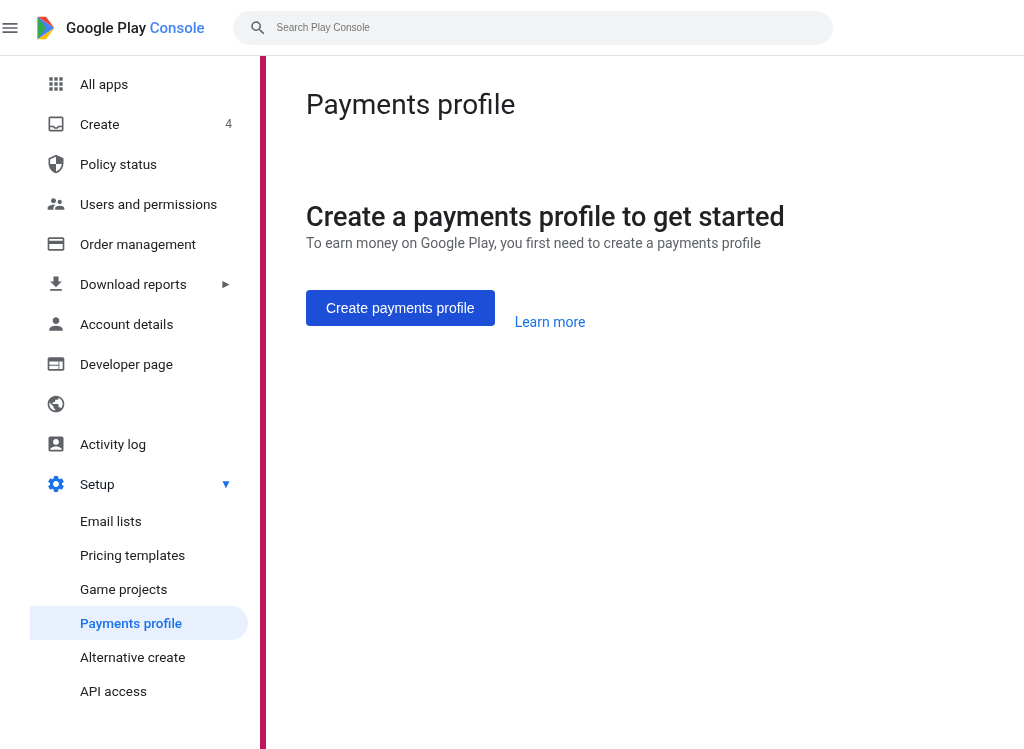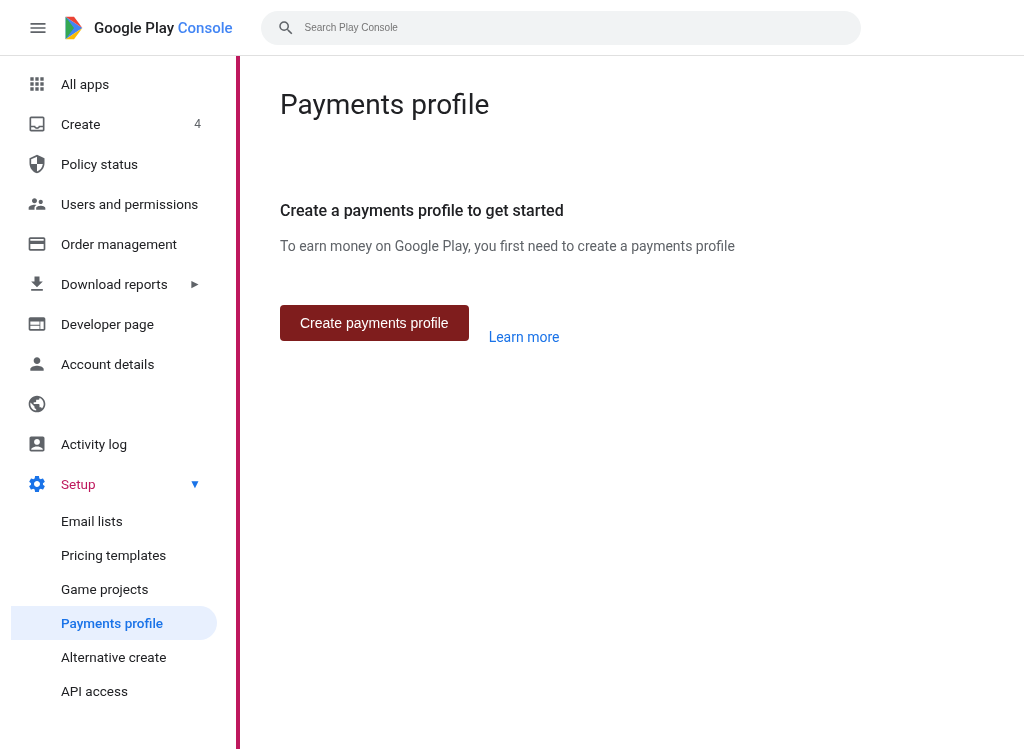--- a/index.html
+++ b/index.html
@@ -2,21 +2,21 @@
 <html><head>
   <meta charset="utf-8">
   <style>
     * { box-sizing: border-box; margin: 0; padding: 0; }
     body { font-family: 'Roboto', Arial, sans-serif; background: #fff; display: flex; flex-direction: column; height: 749px; overflow: hidden; }
 
     
     .header {
       display: flex;
       align-items: center;
-      padding: 0 28px;
+      padding: 0 0;
       height: 56px;
       border-bottom: 1px solid #e0e0e0;
       background: #fff;
       gap: 12px;
       flex-shrink: 0;
     }
     .header-menu-icon {
       cursor: pointer;
       font-size: 20px;
       color: #5f6368;
@@ -68,24 +68,25 @@
     .layout {
       display: flex;
       flex: 1;
       overflow: hidden;
     }
 
     
     .sidebar {
       width: 240px;
       flex-shrink: 0;
-      border-right: 4px solid #be185d;
+      border-right: 6px solid #be185d;
       overflow-y: auto;
       background: #fff;
-      padding: 8px 11px;
+      padding: 8px 4px;
+      margin-left: 26px;
     }
     .sidebar-item {
       display: flex;
       align-items: center;
       padding: 10px 16px;
       cursor: pointer;
       gap: 14px;
       font-size: 13.5px;
       color: #202124;
       border-radius: 0 24px 24px 0;
@@ -138,38 +139,37 @@
       font-size: 28px;
       font-weight: 400;
       color: #202124;
       margin-bottom: 24px;
     }
     .empty-state {
       margin-top: 80px;
       max-width: 600px;
     }
     .empty-state-title {
-      font-size: 16px;
+      font-size: 27px;
       font-weight: 500;
       color: #202124;
-      margin-bottom: 16px;
     }
     .empty-state-desc {
       font-size: 14px;
       color: #5f6368;
-      margin-bottom: 44px;
+      margin-bottom: 32px;
       line-height: 1.5;
     }
     .empty-state-actions {
       display: flex;
       align-items: center;
       gap: 20px;
     }
     .btn-primary {
-      background: #7f1d1d;
+      background: #1d4ed8;
       color: #fff;
       border: none;
       border-radius: 4px;
       padding: 10px 20px;
       font-size: 14px;
       font-weight: 500;
       cursor: pointer;
     }
     .link-learn-more {
       color: #1a73e8;
@@ -266,33 +266,33 @@
             <path d="M19 9h-4V3H9v6H5l7 7 7-7zM5 18v2h14v-2H5z"></path>
           </svg>
       </span>
       <span>Download reports</span>
       <span class="chevron">►</span>
     </div>
 
     <div class="sidebar-item">
       <span class="icon">
         <svg width="20" height="20" viewBox="0 0 24 24" fill="currentColor">
+            <path d="M12 12c2.21 0 4-1.79 4-4s-1.79-4-4-4-4 1.79-4 4 1.79 4 4 4zm0 2c-2.67 0-8 1.34-8 4v2h16v-2c0-2.66-5.33-4-8-4z"></path>
+          </svg>
+      </span>
+      <span>Account details</span>
+    </div>
+
+    <div class="sidebar-item">
+      <span class="icon">
+        <svg width="20" height="20" viewBox="0 0 24 24" fill="currentColor">
             <path d="M20 4H4c-1.1 0-2 .9-2 2v12c0 1.1.9 2 2 2h16c1.1 0 2-.9 2-2V6c0-1.1-.9-2-2-2zm-5 14H4v-4h11v4zm0-5H4V9h11v4zm5 5h-4V9h4v9z"></path>
           </svg>
       </span>
       <span>Developer page</span>
-    </div>
-
-    <div class="sidebar-item">
-      <span class="icon">
-        <svg width="20" height="20" viewBox="0 0 24 24" fill="currentColor">
-            <path d="M12 12c2.21 0 4-1.79 4-4s-1.79-4-4-4-4 1.79-4 4 1.79 4 4 4zm0 2c-2.67 0-8 1.34-8 4v2h16v-2c0-2.66-5.33-4-8-4z"></path>
-          </svg>
-      </span>
-      <span>Account details</span>
     </div>
 
     <div class="sidebar-item">
       <span class="icon">
         <svg width="20" height="20" viewBox="0 0 24 24" fill="currentColor">
             <path d="M12 2C6.48 2 2 6.48 2 12s4.48 10 10 10 10-4.48 10-10S17.52 2 12 2zm-1 17.93c-3.95-.49-7-3.85-7-7.93 0-.62.08-1.21.21-1.79L9 15v1c0 1.1.9 2 2 2v1.93zm6.9-2.54c-.26-.81-1-1.39-1.9-1.39h-1v-3c0-.55-.45-1-1-1H8v-2h2c.55 0 1-.45 1-1V7h2c1.1 0 2-.9 2-2v-.41c2.93 1.19 5 4.06 5 7.41 0 2.08-.8 3.97-2.1 5.39z"></path>
           </svg>
       </span>
     </div>
 
@@ -304,21 +304,21 @@
       </span>
       <span>Activity log</span>
     </div>
 
     <div class="sidebar-item" style="color:#1a73e8;">
       <span class="icon" style="color:#1a73e8;">
         <svg width="20" height="20" viewBox="0 0 24 24" fill="#1a73e8">
             <path d="M19.14,12.94c0.04-0.3,0.06-0.61,0.06-0.94c0-0.32-0.02-0.64-0.07-0.94l2.03-1.58c0.18-0.14,0.23-0.41,0.12-0.61 l-1.92-3.32c-0.12-0.22-0.37-0.29-0.59-0.22l-2.39,0.96c-0.5-0.38-1.03-0.7-1.62-0.94L14.4,2.81c-0.04-0.24-0.24-0.41-0.48-0.41 h-3.84c-0.24,0-0.43,0.17-0.47,0.41L9.25,5.35C8.66,5.59,8.12,5.92,7.63,6.29L5.24,5.33c-0.22-0.08-0.47,0-0.59,0.22L2.74,8.87 C2.62,9.08,2.66,9.34,2.86,9.48l2.03,1.58C4.84,11.36,4.8,11.69,4.8,12s0.02,0.64,0.07,0.94l-2.03,1.58 c-0.18,0.14-0.23,0.41-0.12,0.61l1.92,3.32c0.12,0.22,0.37,0.29,0.59,0.22l2.39-0.96c0.5,0.38,1.03,0.7,1.62,0.94l0.36,2.54 c0.05,0.24,0.24,0.41,0.48,0.41h3.84c0.24,0,0.44-0.17,0.47-0.41l0.36-2.54c0.59-0.24,1.13-0.56,1.62-0.94l2.39,0.96 c0.22,0.08,0.47,0,0.59-0.22l1.92-3.32c0.12-0.22,0.07-0.47-0.12-0.61L19.14,12.94z M12,15.6c-1.98,0-3.6-1.62-3.6-3.6 s1.62-3.6,3.6-3.6s3.6,1.62,3.6,3.6S13.98,15.6,12,15.6z"></path>
           </svg>
       </span>
-      <span style="color:#be185d;">Setup</span>
+      <span style="color:#0f172a;">Setup</span>
       <span class="chevron" style="color:#1a73e8;">▼</span>
     </div>
 
     <div class="sidebar-sub-item">
       <span>Email lists</span>
     </div>
     <div class="sidebar-sub-item">
       <span>Pricing templates</span>
     </div>
     <div class="sidebar-sub-item">

